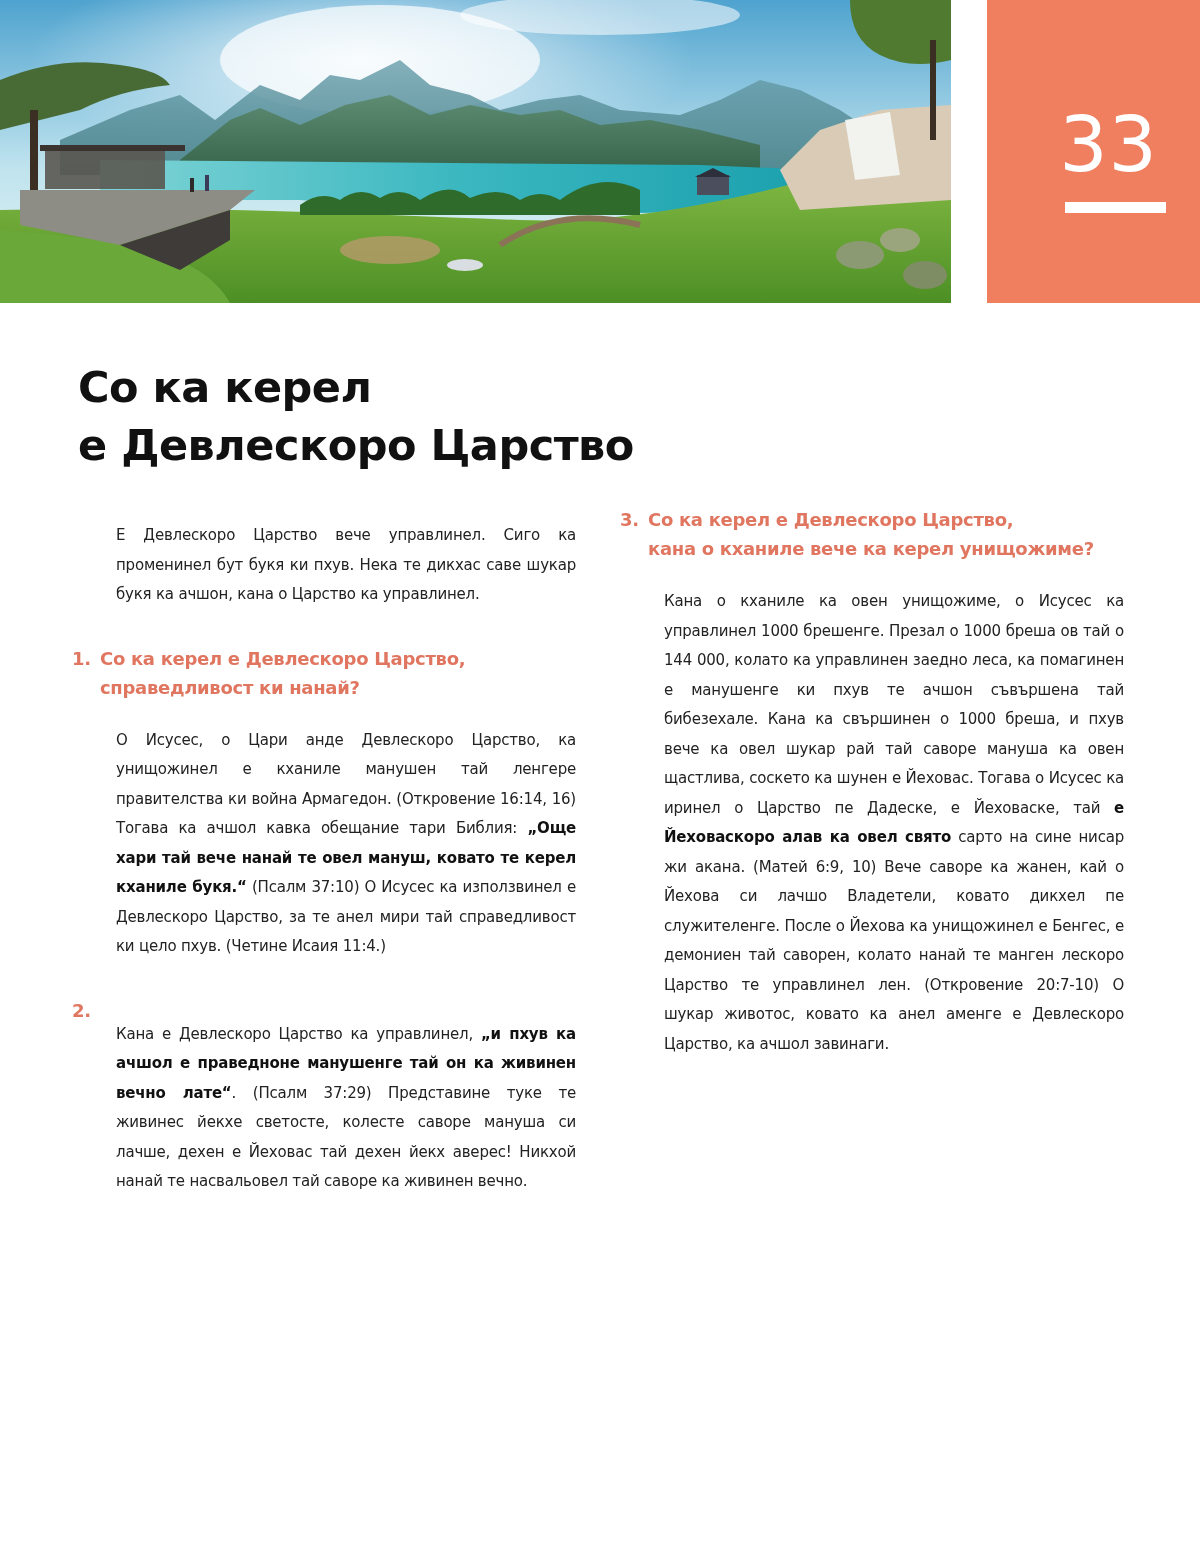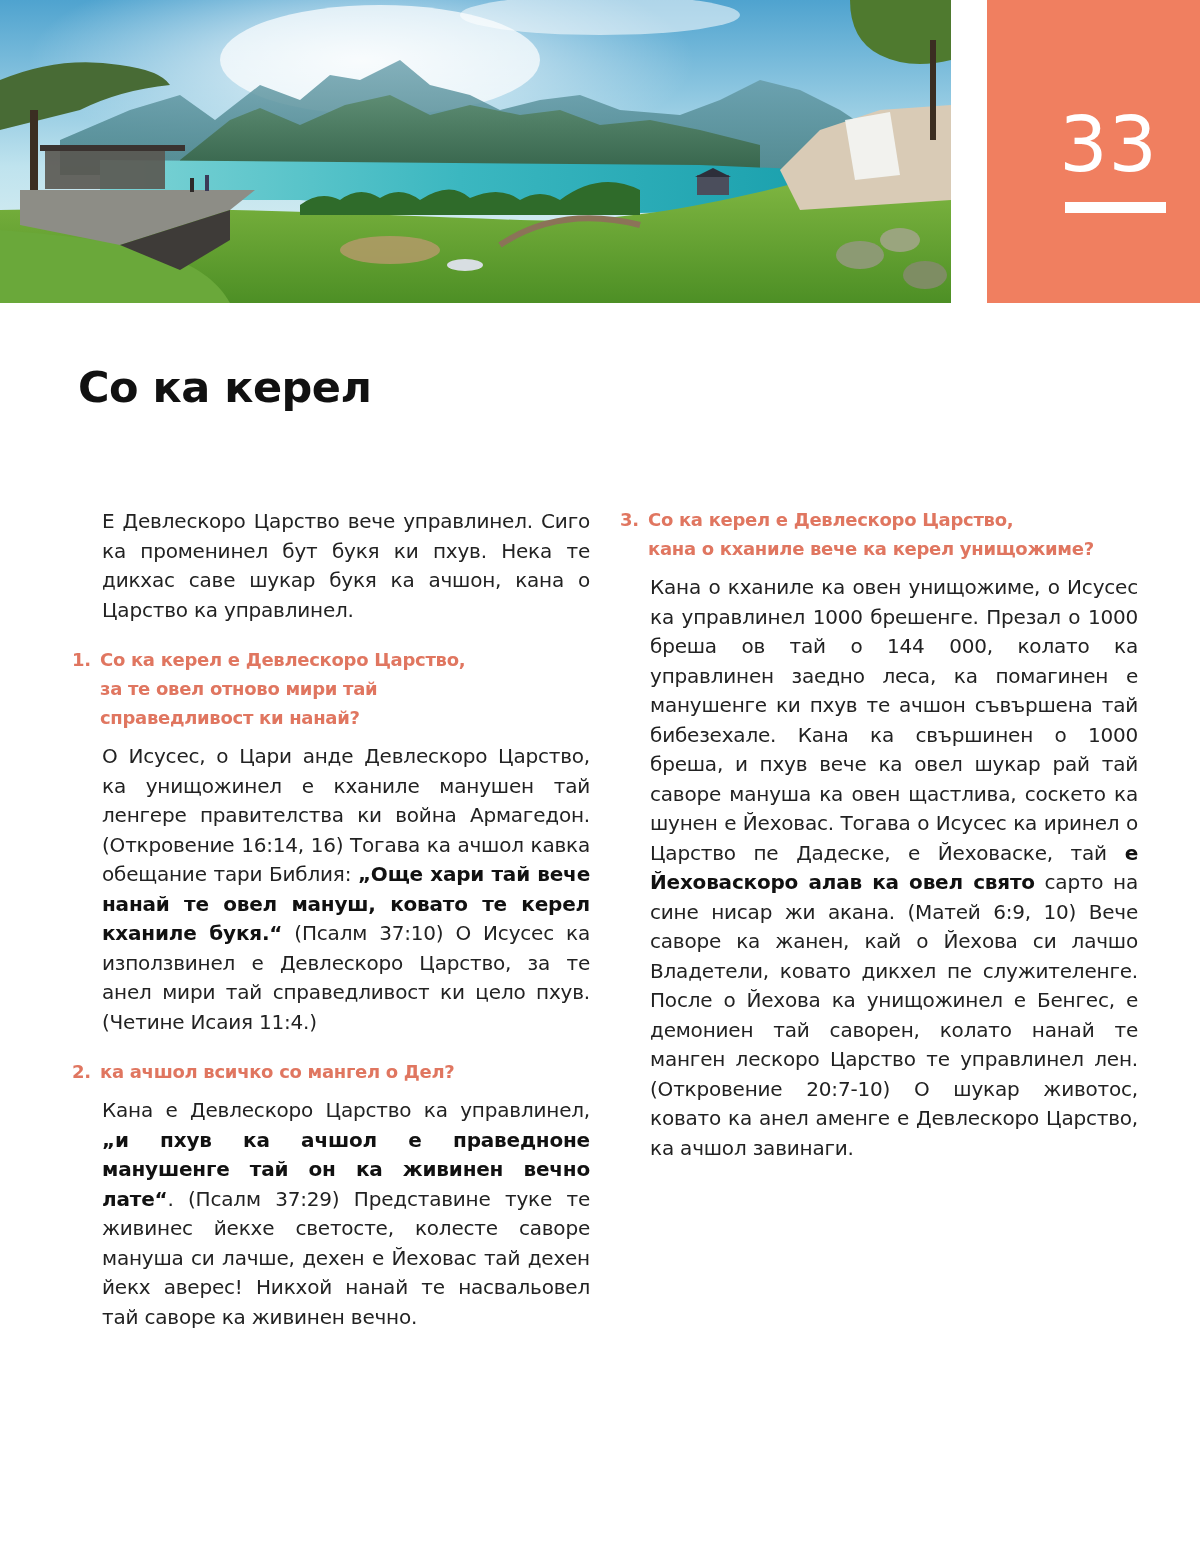--- a/index.html
+++ b/index.html
@@ -16,21 +16,21 @@
 
   .title { position: absolute; left: 72px; top: 352px; margin: 6px;
            font-family: "DejaVu Sans", sans-serif; font-weight: bold; font-size: 43px; line-height: 58px;
            letter-spacing: -0.5px; color: #111; }
   .title span { display: block; }
 
   .col { position: absolute; top: 505px; width: 520px; }
   .col-left { left: 72px; }
   .col-right { left: 620px; width: 520px; }
 
-  .body-text { margin: 2px; padding-left: 28px; font-size: 20px; line-height: 29.5px; text-align: justify;
+  .body-text { margin: 16px; padding-left: 28px; font-size: 15px; line-height: 29.5px; text-align: justify;
                font-family: "DejaVu Sans", sans-serif; color: #222; letter-spacing: -0.2px; }
   .body-text b { font-weight: bold; color: #111; }
 
   .q { position: relative; margin: 0; padding-left: 28px; font-family: "DejaVu Sans", sans-serif; font-weight: bold;
        color: #e07660; font-size: 18px; line-height: 29px; letter-spacing: -0.3px; }
   .q .num { position: absolute; left: 0; top: 0; }
   .q span.line { display: block; }
 
   .gap-s { height: 8px; }
   .gap-m { height: 18px; }
@@ -113,41 +113,40 @@
   </svg>
 </div>
 
 <div class="lesson-box">
   <div class="lesson-number">33</div>
   <div class="lesson-rule"></div>
 </div>
 
 <h1 class="title">
   <span>Со ка керел</span>
+  <span>е Девлескоро Царство</span>
 </h1>
 
 <div class="col col-left">
   <p class="body-text">Е Девлескоро Царство вече управлинел. Сиго ка променинел бут букя ки пхув. Нека те дикхас саве шукар букя ка ачшон, кана о Царство ка управлинел.</p>
 
   <div class="gap-m"></div>
   <h2 class="q">
     <span class="num">1.</span>
     <span class="line">Со ка керел е Девлескоро Царство,</span>
-    <span class="line">за те овел отново мири тай</span>
     <span class="line">справедливост ки нанай?</span>
   </h2>
   <div class="gap-s"></div>
   <p class="body-text">
     <span>О Исусес, о Цари анде Девлескоро Царство, ка унищожинел е кханиле манушен тай ленгере правителства ки война Армагедон. (Откровение 16:14, 16) Тогава ка ачшол кавка обещание тари Библия: </span><b>„Още хари тай вече нанай те овел мануш, ковато те керел кханиле букя.“</b><span> (Псалм 37:10) О Исусес ка използвинел е Девлескоро Царство, за те анел мири тай справедливост ки цело пхув. (Четине Исаия 11:4.)</span>
   </p>
 
   <div class="gap-m"></div>
   <h2 class="q">
     <span class="num">2.</span>
-    <span class="line">ка ачшол всичко со мангел о Дел?</span>
   </h2>
   <div class="gap-s"></div>
   <p class="body-text">
     <span>Кана е Девлескоро Царство ка управлинел, </span><b>„и пхув ка ачшол е праведноне манушенге тай он ка живинен вечно лате“</b><span>. (Псалм 37:29) Представине туке те живинес йекхе светосте, колесте саворе мануша си лачше, дехен е Йеховас тай дехен йекх аверес! Никхой нанай те насвальовел тай саворе ка живинен вечно.</span>
   </p>
 </div>
 
 <div class="col col-right">
   <h2 class="q">
     <span class="num">3.</span>

